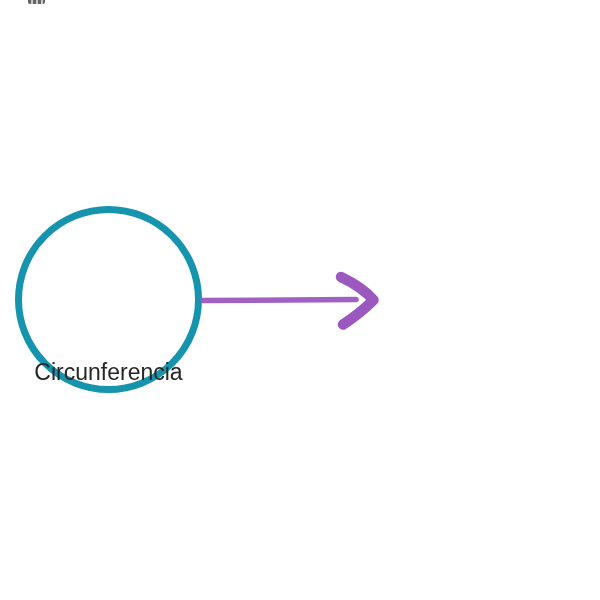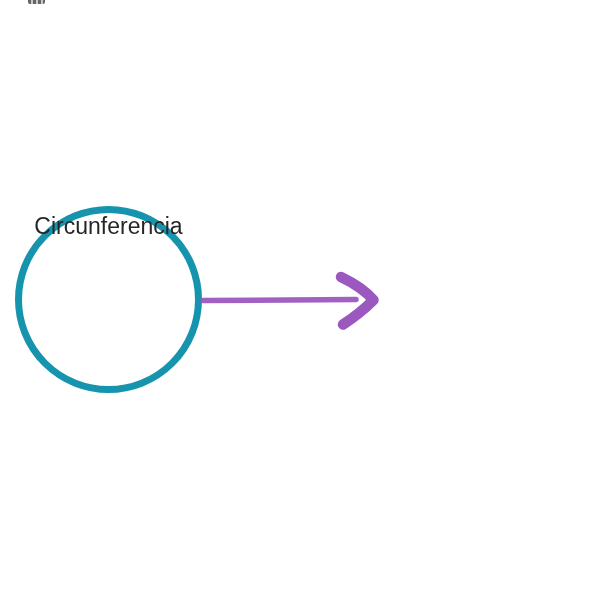--- a/index.html
+++ b/index.html
@@ -31,21 +31,21 @@
     border-radius: 0 0 2px 2px;
     opacity: 0.85;
   }
   .node {
     position: absolute;
     box-sizing: border-box;
     border: 7px solid var(--node-border, #1794ad);
     background: var(--node-fill, #ffffff);
     border-radius: 50%;
     display: flex;
-    align-items: flex-start;
+    align-items: flex-end;
     justify-content: center;
   }
   .node-left {
     left: 15px;
     top: 206px;
     width: 187px;
     height: 187px;
   }
   .node-right {
     left: 380px;

